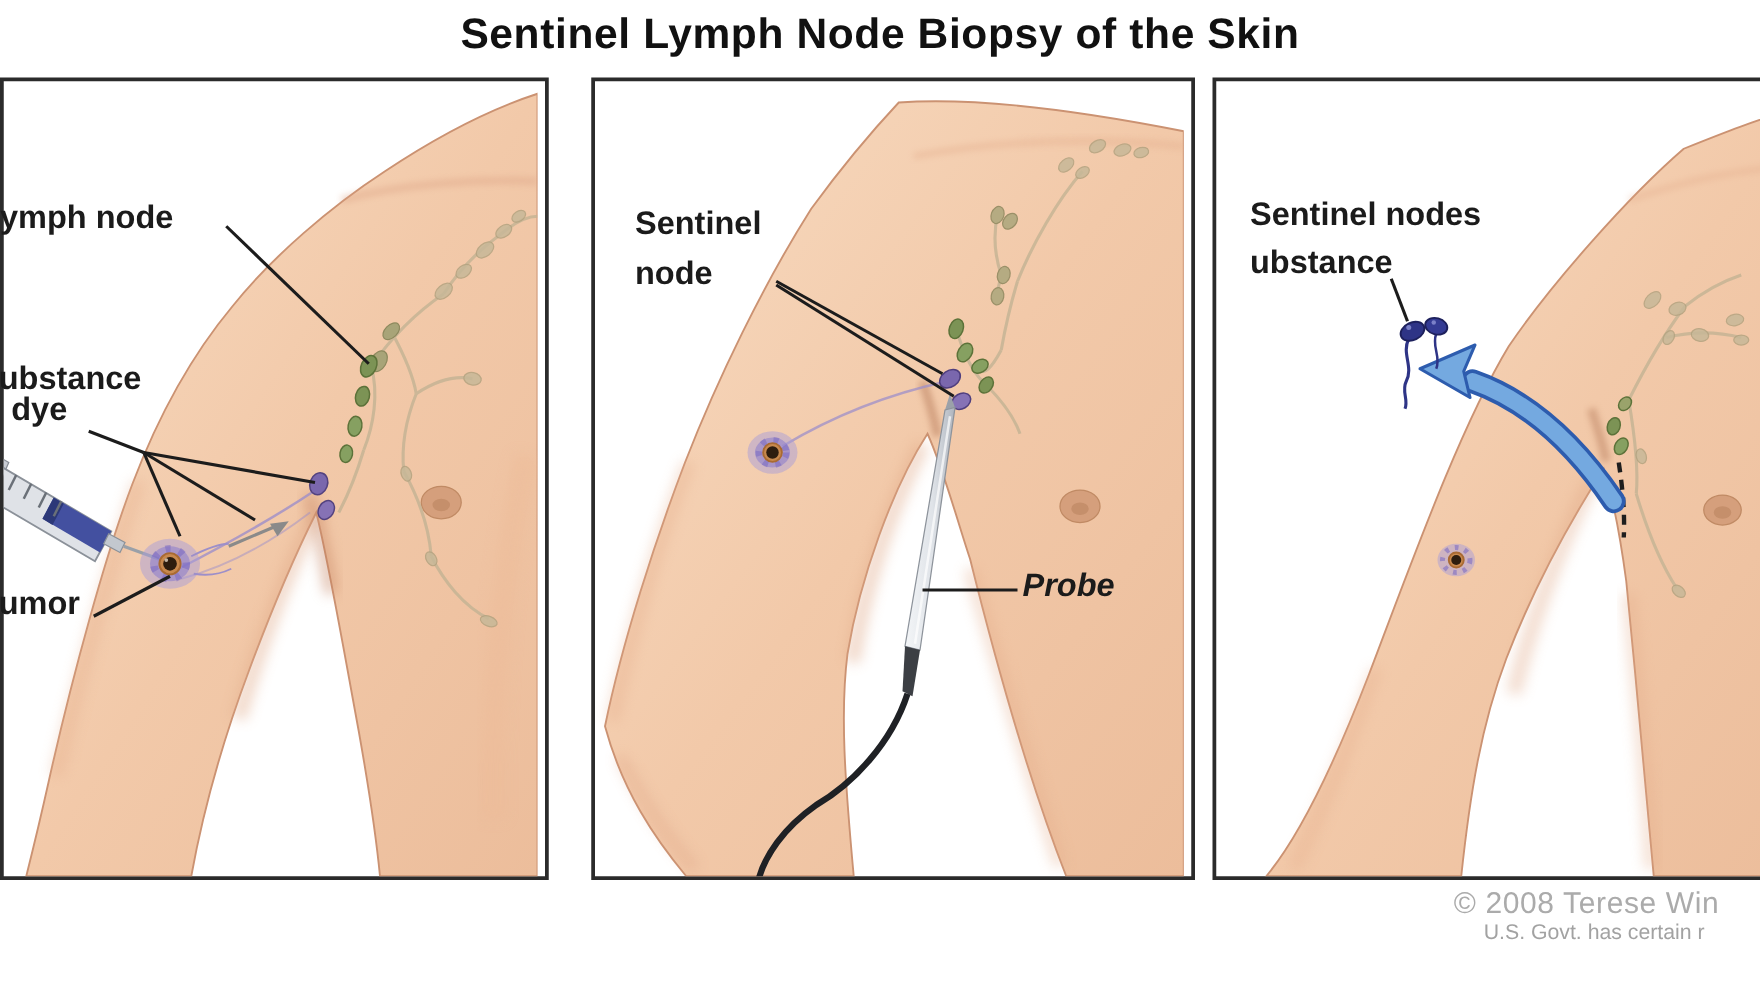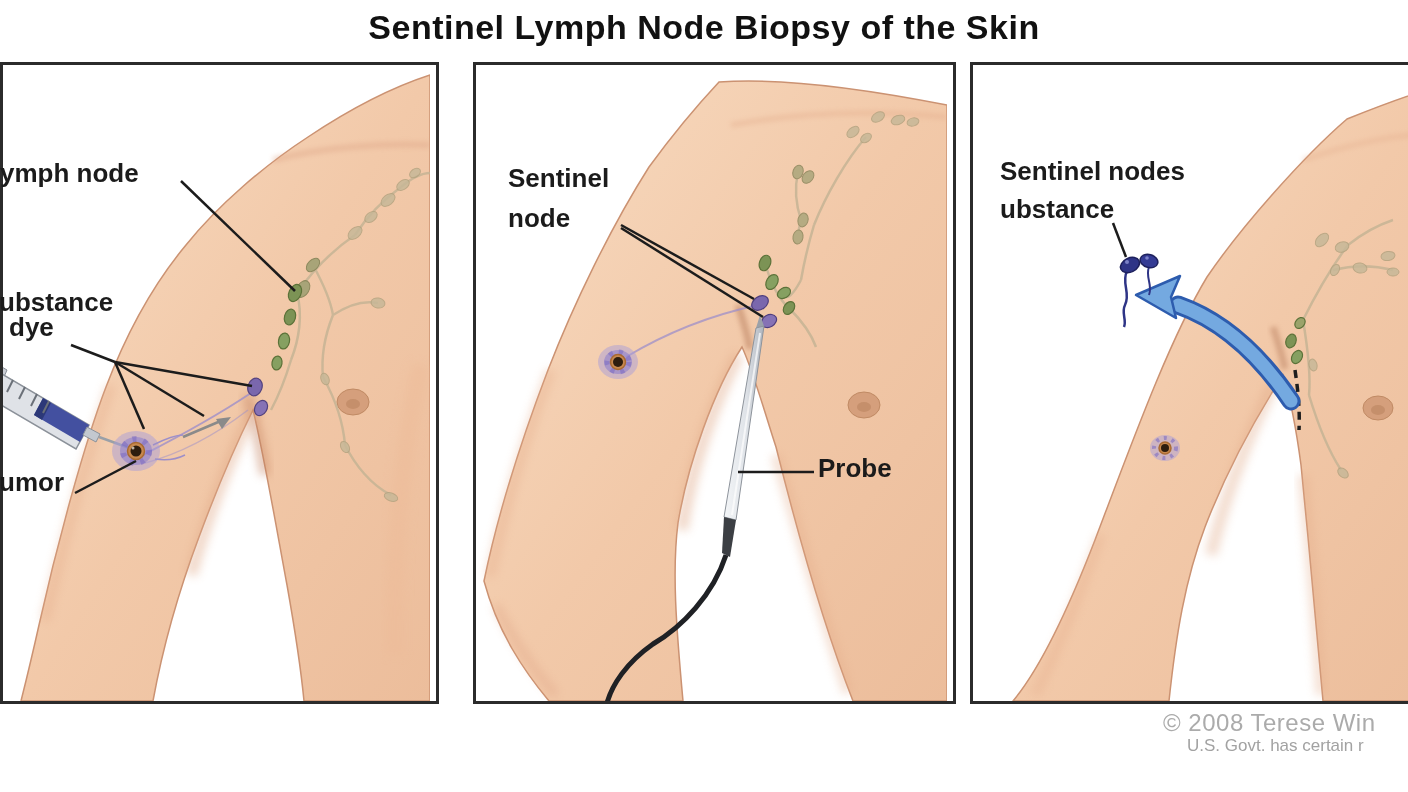--- a/index.html
+++ b/index.html
@@ -237,21 +237,21 @@
 
       <g stroke="#1c1c1c" stroke-width="2.5">
         <line x1="145" y1="160" x2="278" y2="234"></line>
         <line x1="145" y1="163" x2="287" y2="252"></line>
         <line x1="262" y1="407" x2="338" y2="407"></line>
       </g>
     </svg>
 
     <div class="lbl" style="left:32px;top:100px;">Sentinel</div>
     <div class="lbl" style="left:32px;top:140px;">node</div>
-    <div class="lbl" style="left:342px;top:390px;">Probe</div>
+    <div class="lbl" style="left:342px;top:390px;font-style:italic;">Probe</div>
   </div>
 
   <div class="panel" style="left:970px;width:470px;">
     <svg width="464" height="636" viewBox="0 0 464 636">
       <g>
         <path d="M 464 22 C 434 30 404 42 374 54 C 330 92 268 162 234 212
                  C 196 275 158 380 122 475 C 100 532 70 600 40 636
                  L 196 636 C 203 570 212 515 232 462 C 252 410 278 360 310 310
                  C 318 335 324 370 328 400 C 336 480 344 570 350 636 L 464 636 Z" fill="url(#skinG)" stroke="#cb9272" stroke-width="1.5"></path>
         <path d="M 330 95 C 380 78 420 70 464 68" fill="none" stroke="#e2a988" stroke-width="5" opacity=".35" filter="url(#soft2)"></path>

